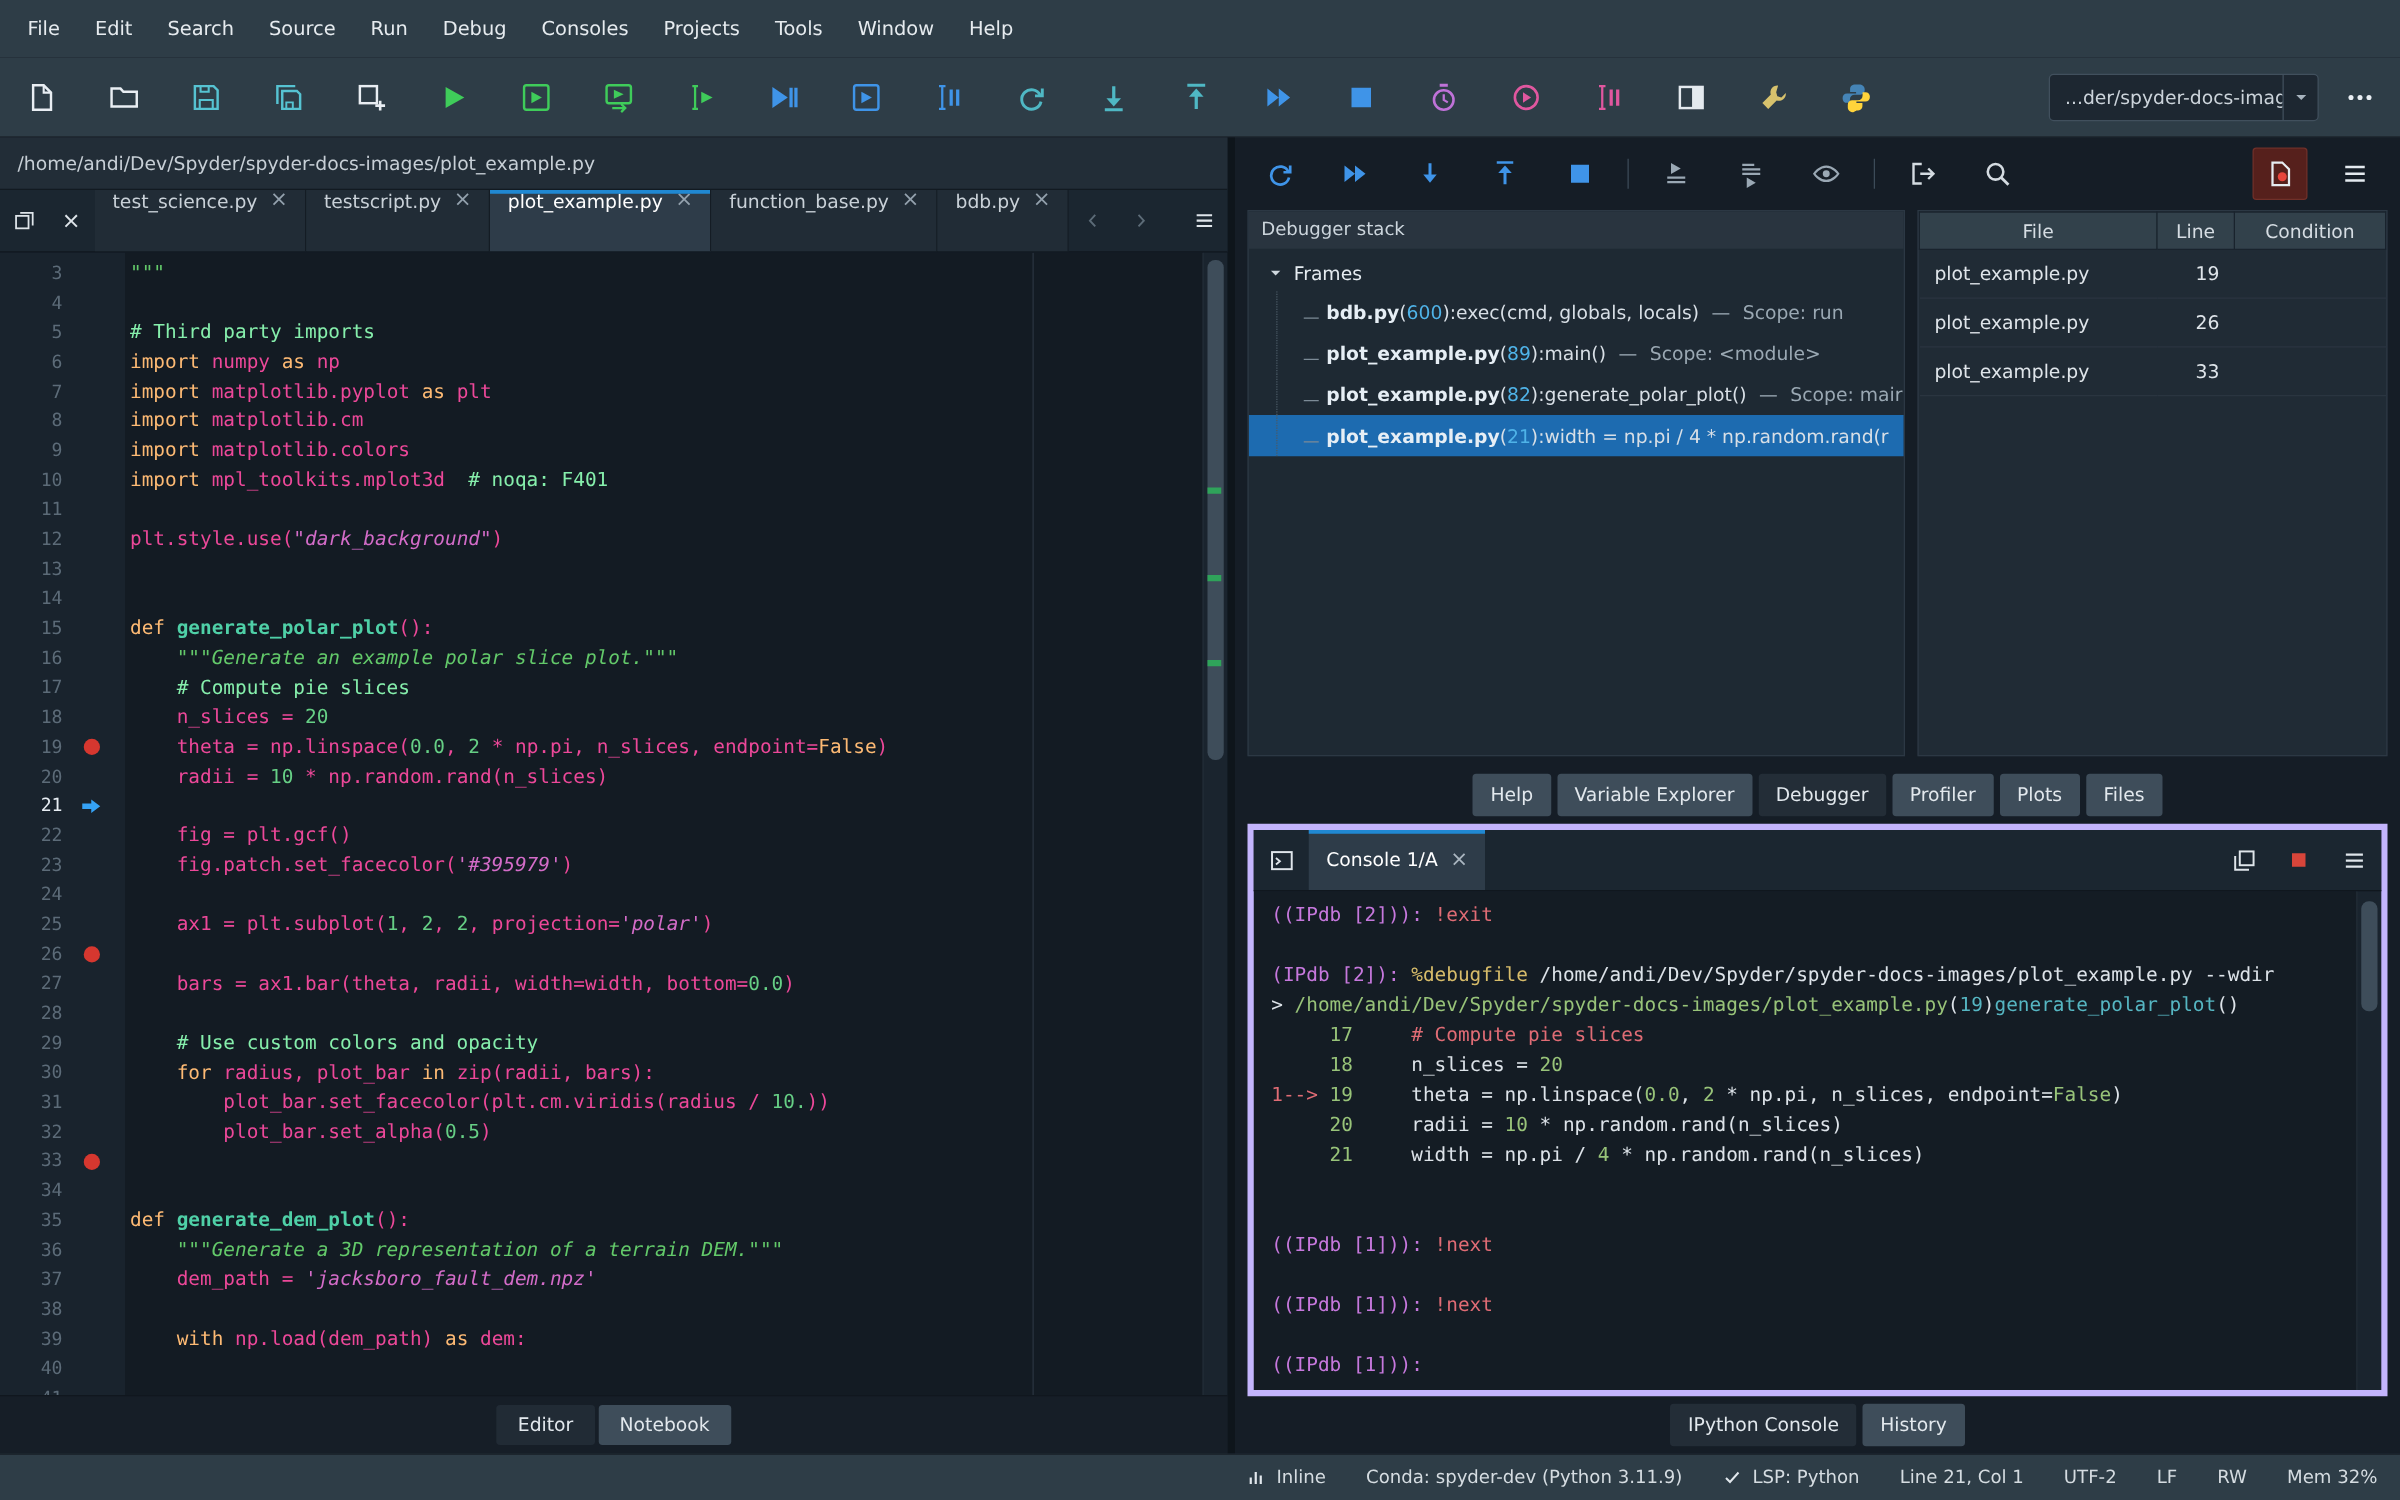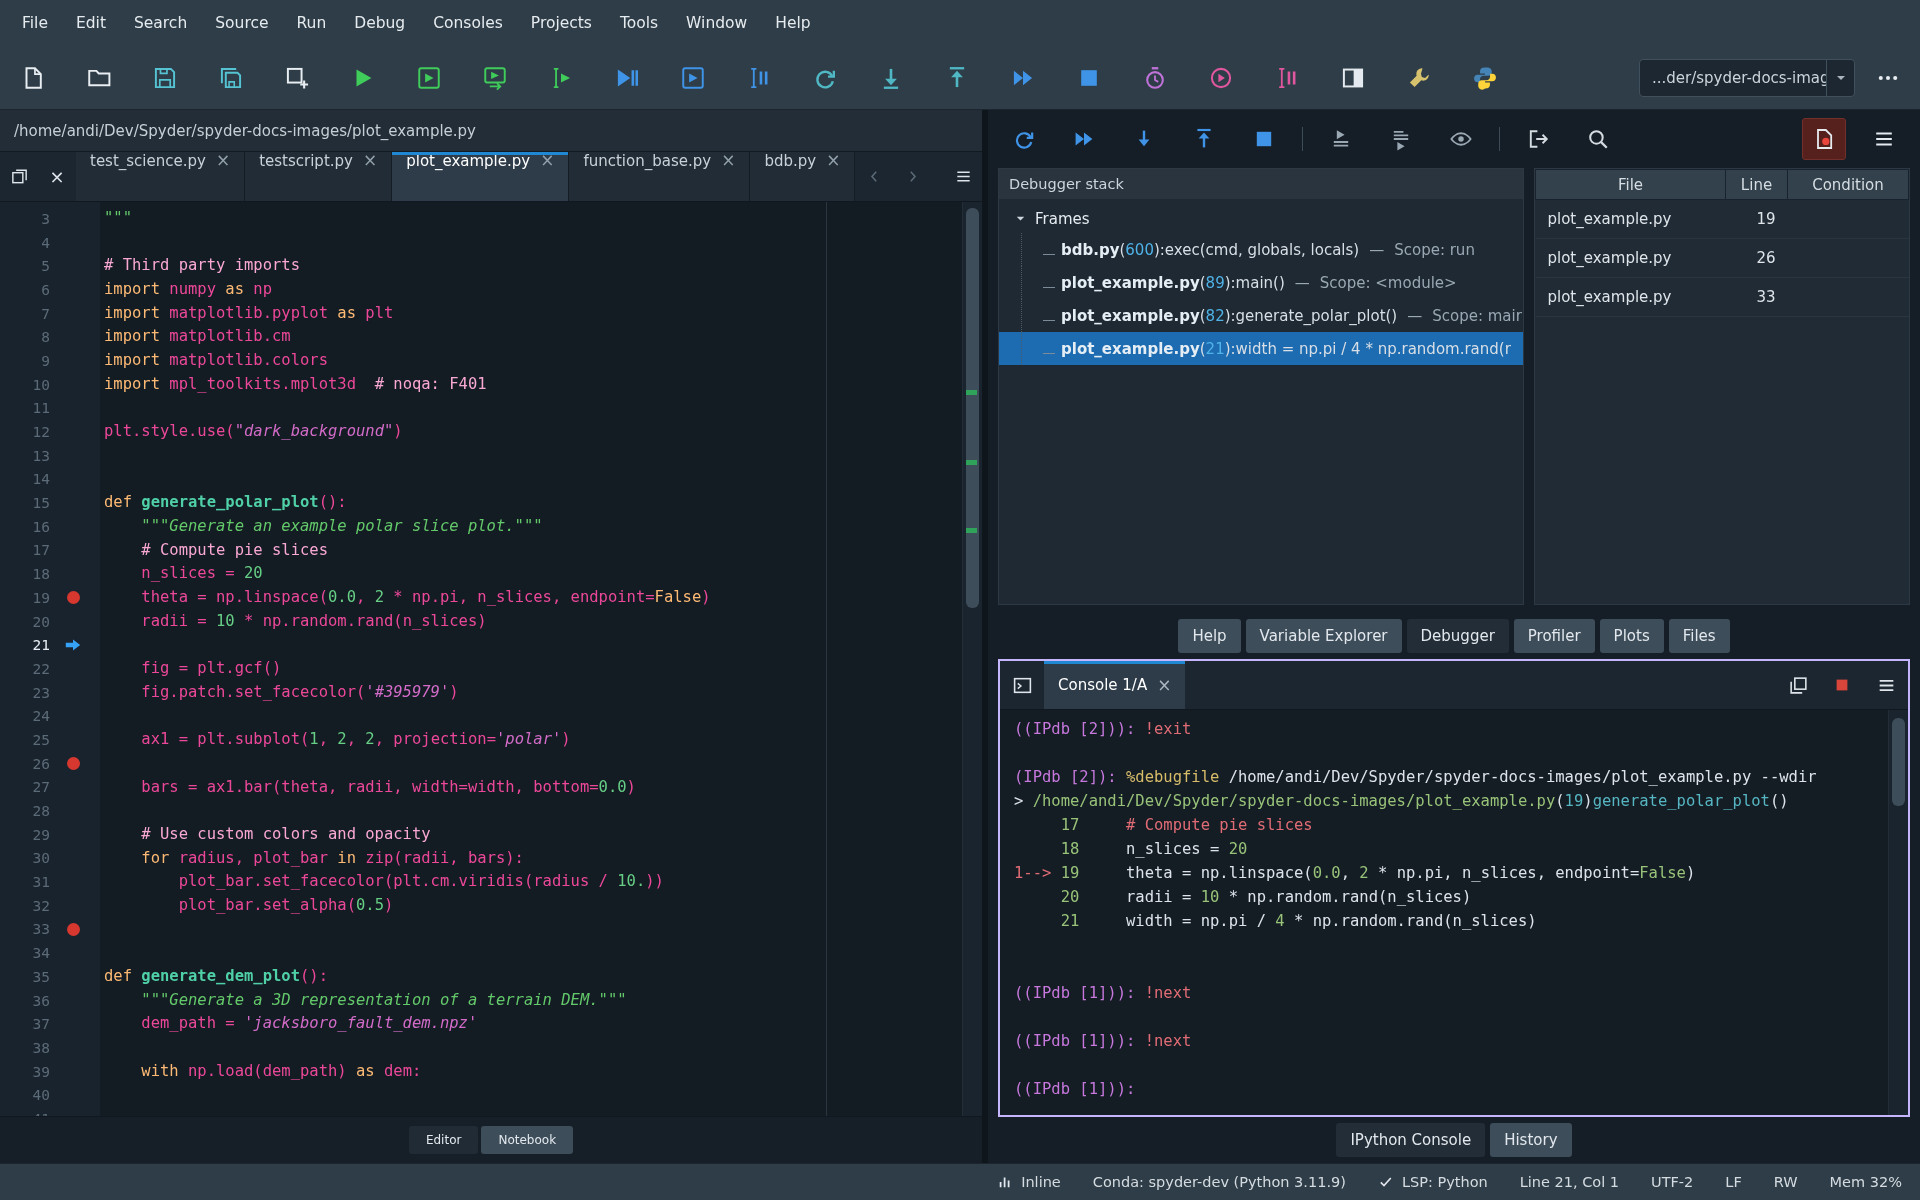--- a/index.html
+++ b/index.html
@@ -43,28 +43,28 @@
   .gnum { width:50px; text-align:right; font:14.5px "DejaVu Sans Mono",monospace; color:#5c6b78; }
   .gnum.cur { color:#e8eef4; }
   .gmark { width:46px; display:flex; align-items:center; justify-content:center; }
   .bp-dot { width:13px; height:13px; border-radius:50%; background:#d6372f; display:inline-block; }
   #code { flex:1; position:relative; padding-top:5px; font:15.5px/23.7px "DejaVu Sans Mono",monospace; overflow:hidden; }
   #ruler { position:absolute; left:726px; top:0; bottom:0; width:1px; background:#2a3540; }
   .cline { height:23.7px; padding-left:4px; white-space:pre; position:relative; }
   .cline.current { background:#27313d; outline:1px solid #3f5063; outline-offset:-1px; }
   .caret { position:absolute; left:3px; top:2px; width:2px; height:19px; background:#e8eef4; }
   .tk-k { color:#fdba74; } .tk-d { color:#4fd0a7; font-weight:bold; }
-  .tk-c { color:#f9a8d4; } .tk-s { color:#d36cc8; font-style:italic; }
+  .tk-c { color:#86efac; } .tk-s { color:#d36cc8; font-style:italic; }
   .tk-g { color:#63c96a; font-style:italic; } .tk-n { color:#66cf85; } .tk-p { color:#ec4899; }
   #ed-scroll { position:absolute; right:0; top:0; bottom:0; width:20px; background:#1a242e; border-left:1px solid #222d37; }
   #ed-scroll .handle { position:absolute; left:3px; right:3px; top:6px; height:400px; background:#3e4d5a; border-radius:6px; }
   .scroll-flag { position:absolute; left:3px; width:11px; height:5px; background:#2fa35a; }
 
   #editor-footer { height:47px; flex:0 0 auto; background:#161e27; border-top:1px solid #10171e; display:flex; align-items:center; justify-content:center; gap:3px; }
-  .seg-btn { padding:7px 17px; font-size:12px; border-radius:3px; background:#3e4d5a; color:#e2e8ed; }
+  .seg-btn { padding:7px 17px; font-size:15px; border-radius:3px; background:#3e4d5a; color:#e2e8ed; }
   .seg-btn.active { background:#212b35; }
 
   
   #debug-toolbar { height:58px; flex:0 0 auto; display:flex; align-items:center; padding:0 4px; gap:16px; }
   .dbtn { width:44px; height:42px; display:flex; align-items:center; justify-content:center; border-radius:3px; }
   .dbtn.bp-active { background:#56201c; border:1px solid #713029; }
   .vsep { width:1px; height:24px; background:#3c4b58; }
   .dspacer { flex:1; }
 
   #debugger-area { height:445px; flex:0 0 auto; display:flex; gap:10px; padding-bottom:8px; }
@@ -84,21 +84,21 @@
   #bp-table { width:100%; border-collapse:collapse; table-layout:fixed; }
   #bp-table th { background:#32414b; height:30px; font-weight:normal; font-size:15px; color:#d6dde3; border:1px solid #19232d; }
   #bp-table td { height:39px; font-size:15px; color:#dfe5ea; border-bottom:1px solid #2a3540; padding:0 12px; white-space:nowrap; }
   #bp-table td.num { text-align:right; }
 
   #plugin-tabs, #console-tabs { height:46px; flex:0 0 auto; display:flex; align-items:center; justify-content:center; gap:5px; }
   .ptab { padding:8px 14px; font-size:15px; border-radius:3px; background:#3e4d5a; color:#e2e8ed; white-space:nowrap; }
   .ptab.active { background:#232d37; }
 
   
-  #console-panel { flex:1; min-height:0; background:#141c24; border:2px solid #c4b5fd; display:flex; flex-direction:column; }
+  #console-panel { flex:1; min-height:0; background:#141c24; border:5px solid #c4b5fd; display:flex; flex-direction:column; }
   #console-header { height:49px; flex:0 0 auto; background:#1b2630; border-bottom:1px solid #10171e; display:flex; align-items:stretch; }
   .chbtn { width:44px; display:flex; align-items:center; justify-content:center; }
   .ctab { display:flex; align-items:center; gap:10px; padding:0 14px; font-size:15px; background:#2e3c49; color:#fff; position:relative; }
   .ctab::before { content:""; position:absolute; top:0; left:0; right:0; height:3px; background:#2088d2; }
   .ctab .x { color:#aab6c0; font-size:17px; }
   #console-right { margin-left:auto; display:flex; align-items:stretch; }
   #console-body { flex:1; min-height:0; position:relative; overflow:hidden; }
   #console-lines { position:absolute; left:14px; top:7px; right:24px; font:15.5px/24px "DejaVu Sans Mono",monospace; white-space:pre; }
   .con-line { height:24px; }
   .ck-pr { color:#c678dd; } .ck-r { color:#e06c75; } .ck-y { color:#d7bc6a; }

